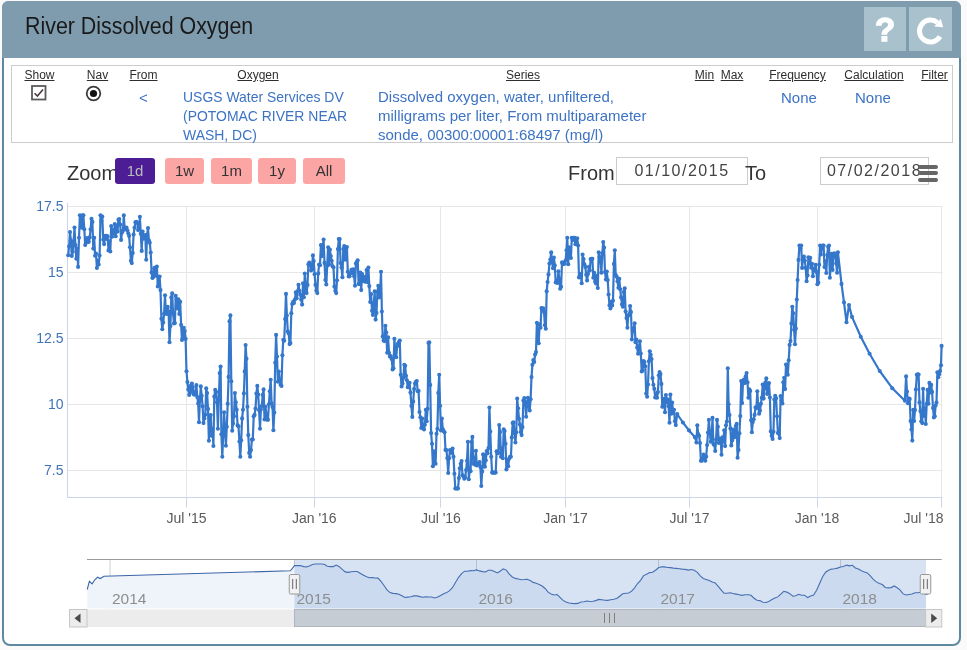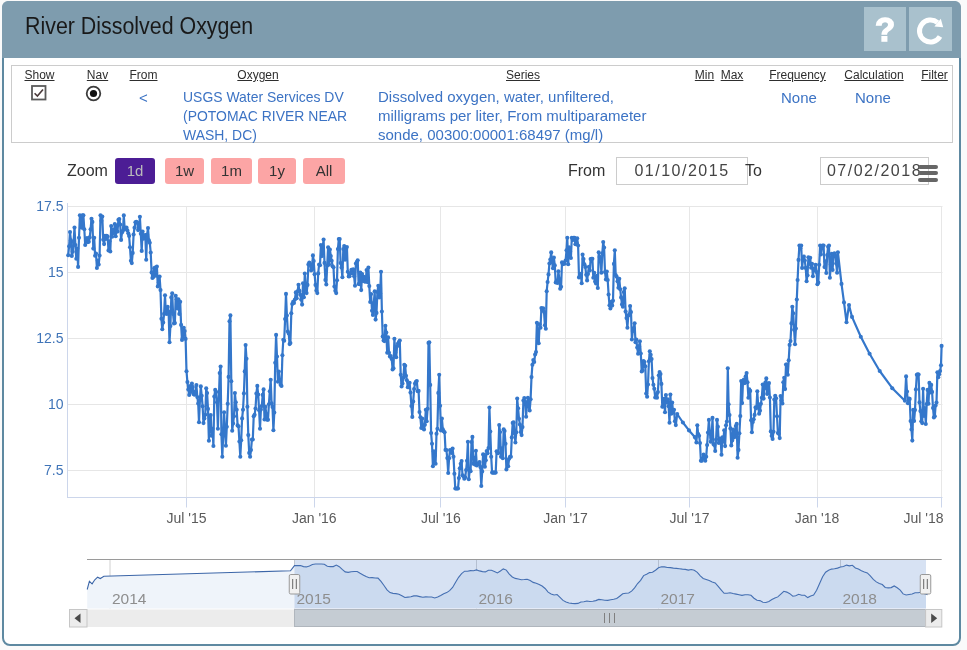--- a/index.html
+++ b/index.html
@@ -3,21 +3,21 @@
 *{margin:0;padding:0;box-sizing:border-box}
 body{width:967px;height:650px;background:#fafafa;font-family:"Liberation Sans",sans-serif;position:relative;overflow:hidden}
 #card{position:absolute;left:2px;top:1px;width:959px;height:645px;background:#fff;border:2px solid #5e89a1;border-radius:8px;z-index:0}
 #hdr{position:absolute;left:2px;top:1px;width:959px;height:57px;background:#7e9cae;border-radius:6px 6px 0 0;z-index:2}
 #title{position:absolute;left:25px;top:13px;font-size:23px;color:#191919;z-index:3;transform:scaleX(0.93);transform-origin:left top}
 .hbtn{position:absolute;top:7px;width:42px;height:44px;background:#a9c1cd;z-index:3;color:#fff;text-align:center}
 #tbl{position:absolute;left:11px;top:65px;width:942px;height:78px;border:1px solid #cccccc;background:#fff;z-index:2}
 .th{position:absolute;top:68px;transform:translateX(-50%);font-size:12px;color:#2e2e2e;text-decoration:underline;z-index:3;white-space:nowrap}
 .lnk{position:absolute;font-size:15px;color:#3c73c4;z-index:3;line-height:19px;white-space:nowrap}
 .zb{position:absolute;top:158px;height:26px;background:#fca5a5;color:#333;font-size:15px;text-align:center;line-height:26px;border-radius:3px;z-index:3}
-.lab{position:absolute;font-size:16px;color:#333;z-index:3;white-space:nowrap}
+.lab{position:absolute;font-size:20px;color:#333;z-index:3;white-space:nowrap}
 .inp{position:absolute;top:157px;height:28px;border:1px solid #ccc;background:#fff;font-size:16px;color:#444;text-align:center;line-height:26px;letter-spacing:1.5px;z-index:3}
 .bar{position:absolute;width:20px;height:4px;border-radius:2px;background:#666;z-index:3}
 </style></head><body>
 <div id="card"></div>
 <div id="hdr"></div>
 <div id="title">River Dissolved Oxygen</div>
 <div class="hbtn" style="left:864px"><span style="font-size:33px;font-weight:bold;line-height:46px;-webkit-text-stroke:1.3px #fff">?</span></div>
 <div class="hbtn" style="left:908.5px;width:43px">
 <svg width="43" height="44" viewBox="0 0 43 44">
       <path d="M28.6,15.6 A11,11 0 1 0 31.0,29.5" fill="none" stroke="#fff" stroke-width="5"></path>

